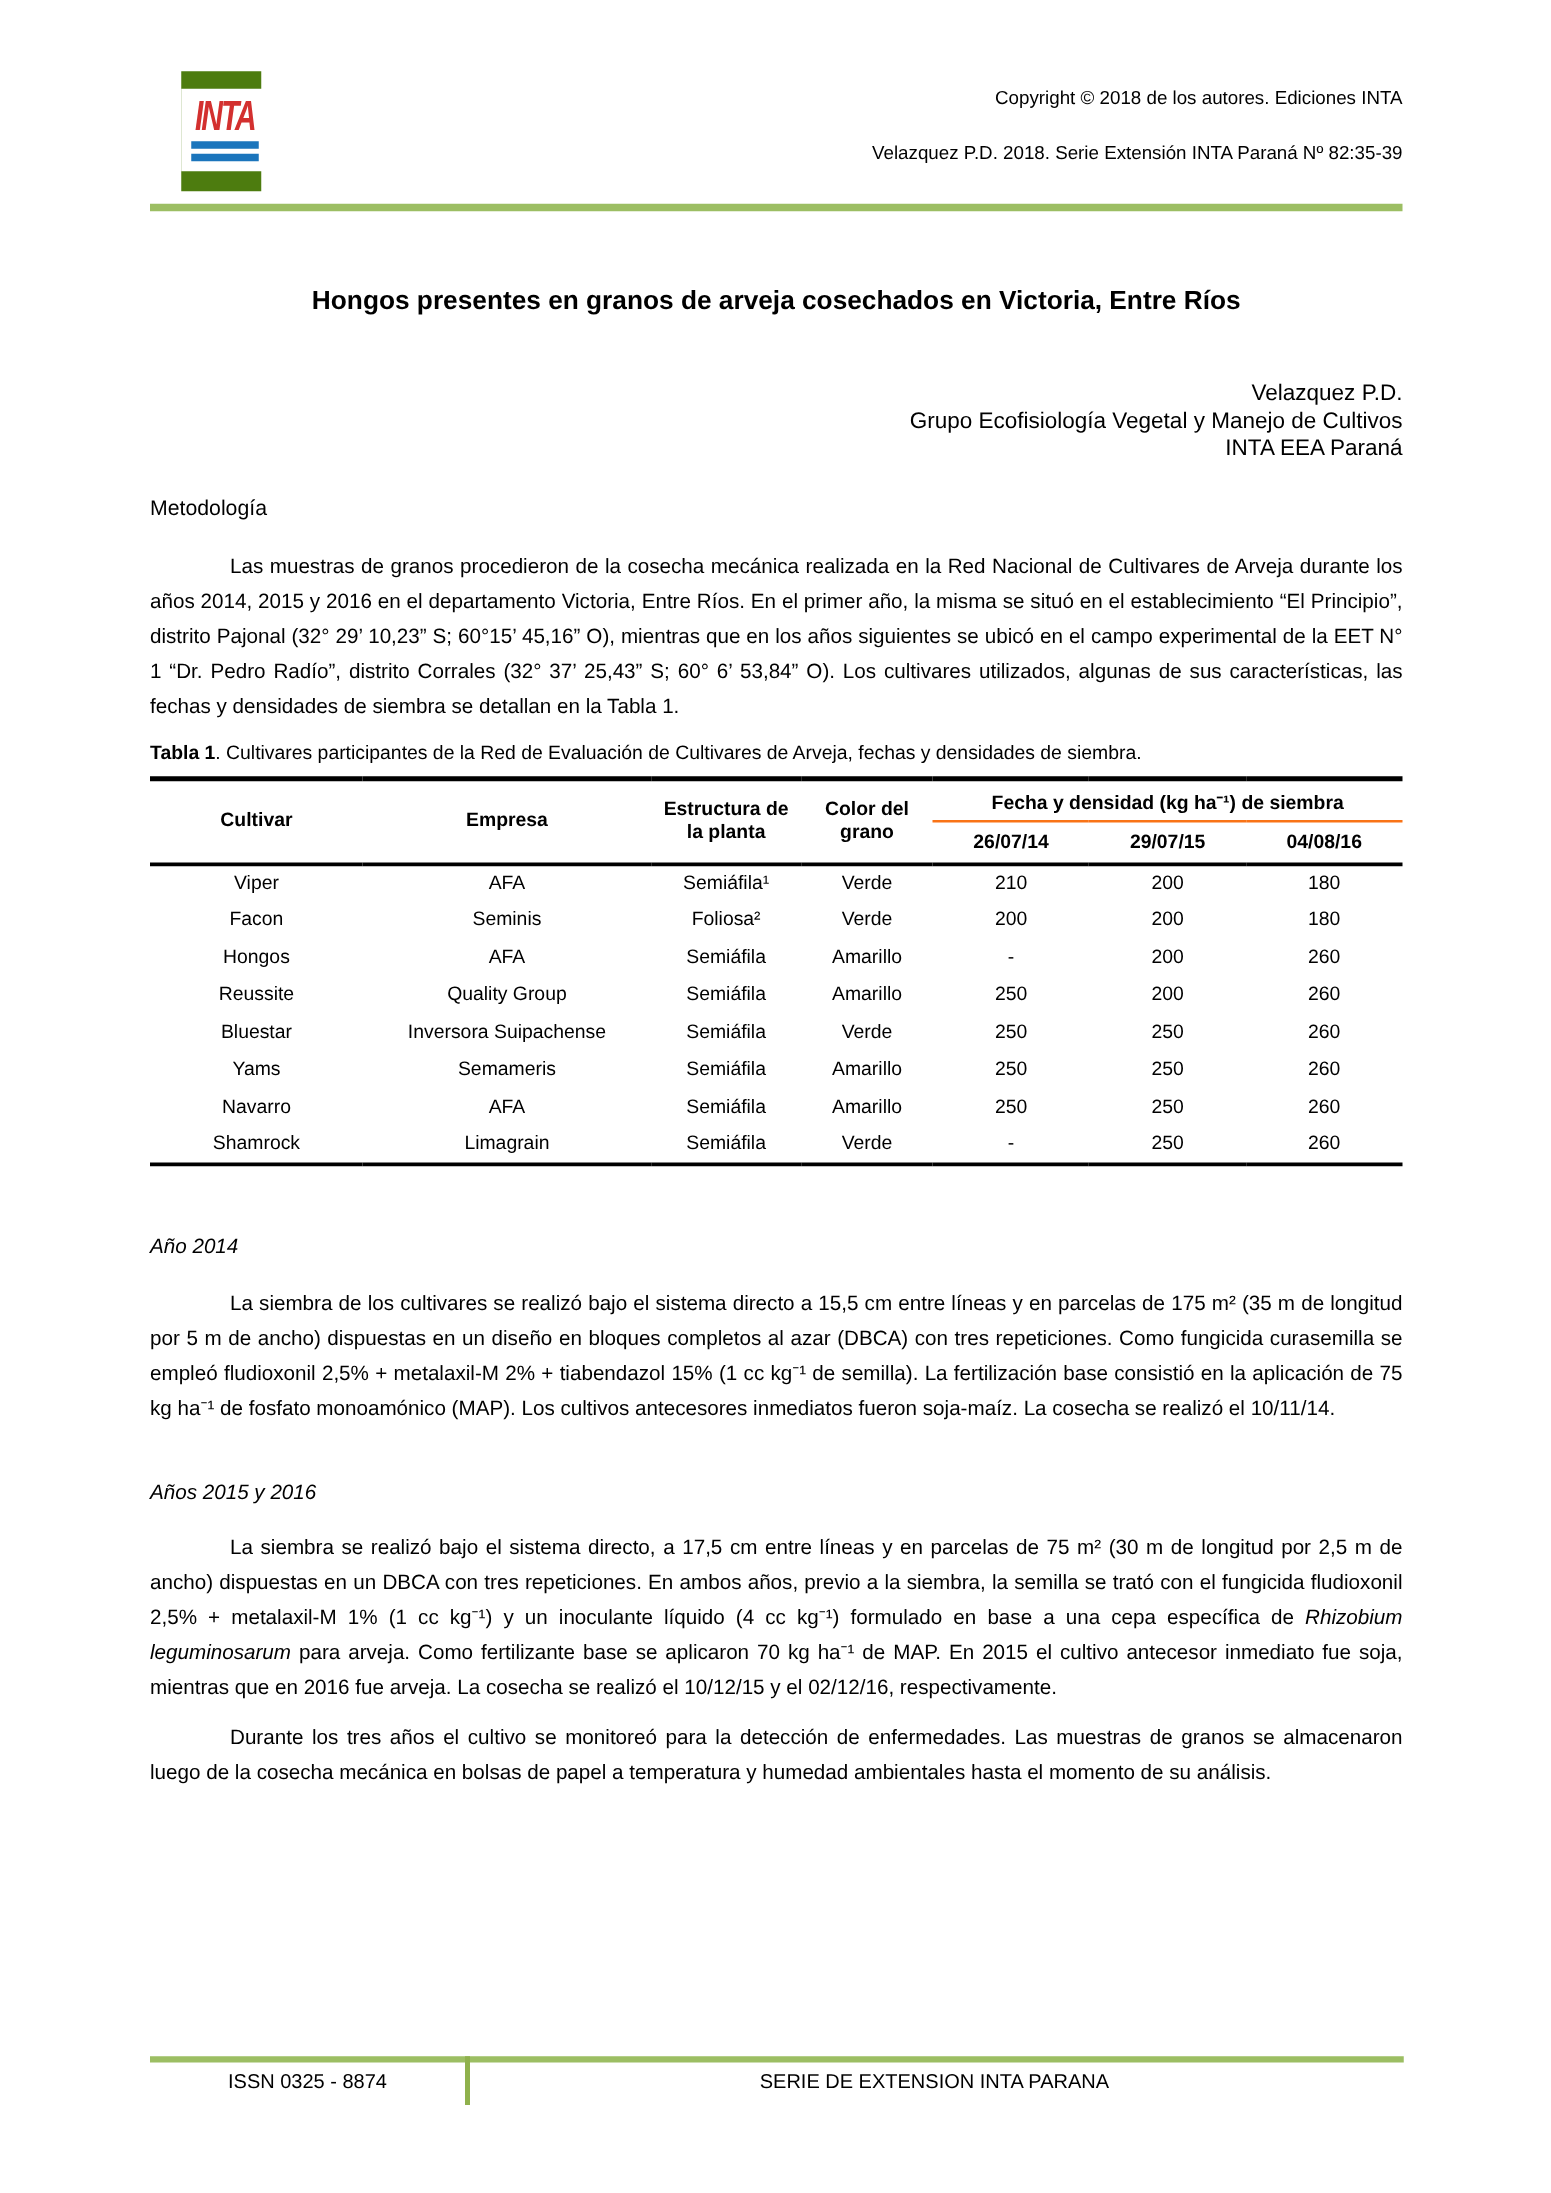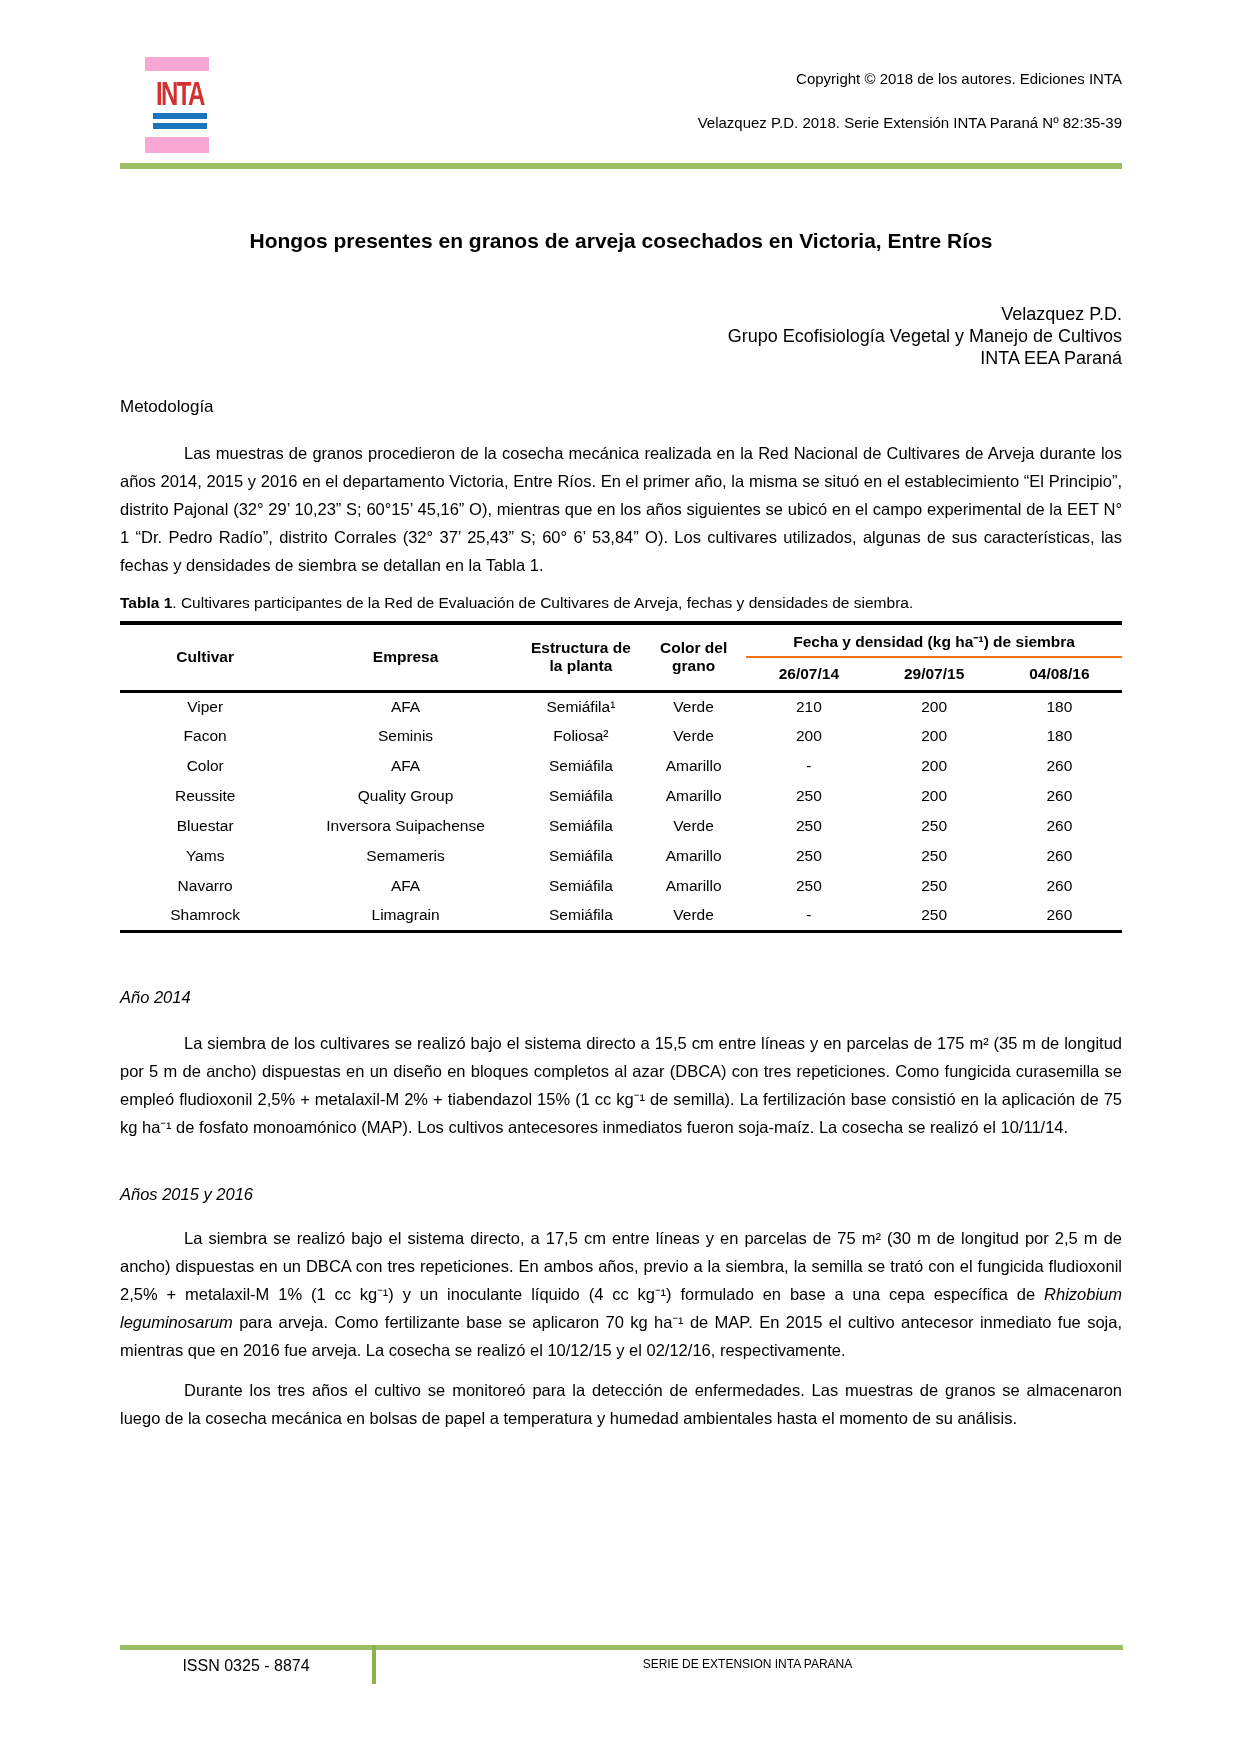--- a/index.html
+++ b/index.html
@@ -7,21 +7,21 @@
   body {
     width: 1241px; height: 1754px;
     background: #ffffff; color: #000;
     font-family: "Liberation Sans", sans-serif;
     position: relative;
   }
   .content { padding: 0 119px 0 120px; }
 
   
   .header { display: flex; justify-content: space-between; align-items: flex-start; padding-top: 57px; }
-  .logo-outer { width: 64px; height: 96px; background: #f9a8d4; margin-left: 25px; }
+  .logo-outer { width: 64px; height: 96px; background: #4d7c0f; margin-left: 25px; font-style: italic; }
   .logo-inner { width: 70px; height: 66px; background: #ffffff; margin: 14px auto 0; display: flex; flex-direction: column; align-items: center; justify-content: center; overflow: hidden; }
   .logo-text { color: #d3302f; font-weight: bold; font-size: 30px; line-height: 30px; letter-spacing: -2px; transform: scale(0.80, 1.12); }
   .logo-bar { width: 54px; height: 6px; background: #1b75bc; margin-top: 4px; }
   .header-meta { text-align: right; font-size: 15px; padding-top: 13px; }
   .header-meta .copyright { margin-bottom: 27px; }
   .rule { height: 6px; background: #9cbe63; margin-top: 10px; }
 
   
   .title { text-align: center; font-weight: bold; font-size: 21px; margin-top: 60px; }
   .authors { text-align: right; font-size: 18px; line-height: 22px; margin-top: 50px; }
@@ -43,21 +43,21 @@
   td { text-align: center; height: 30px; padding: 2px 2px; font-weight: normal; vertical-align: middle; }
   td.first { text-align: center; padding-left: 2px; }
   .footnote { font-size: 13.5px; margin-top: 14px; }
 
   
   .footer { position: absolute; top: 1645px; left: 120px; width: 1003px; }
   .footer-line { height: 5px; background: #9cbe63; }
   .footer-divider { position: absolute; left: 252px; top: 0; width: 4px; height: 39px; background: #8fb14c; }
   .footer-row { display: flex; }
   .footer-issn { width: 252px; text-align: center; font-size: 16px; padding-top: 7px; }
-  .footer-serie { flex: 1; text-align: center; font-size: 12px; padding-top: 7px; }
+  .footer-serie { flex: 1; text-align: center; font-size: 16px; padding-top: 7px; }
 </style>
 </head>
 <body>
 
 <div class="content">
 
   <div class="header">
     <div class="logo-outer">
       <div class="logo-inner">
         <div class="logo-text">INTA</div>
@@ -123,21 +123,21 @@
       <tr>
         <td class="first">Facon</td>
         <td>Seminis</td>
         <td>Foliosa²</td>
         <td>Verde</td>
         <td>200</td>
         <td>200</td>
         <td>180</td>
       </tr>
       <tr>
-        <td class="first">Color</td>
+        <td class="first">Hongos</td>
         <td>AFA</td>
         <td>Semiáfila</td>
         <td>Amarillo</td>
         <td>-</td>
         <td>200</td>
         <td>260</td>
       </tr>
       <tr>
         <td class="first">Reussite</td>
         <td>Quality Group</td>

